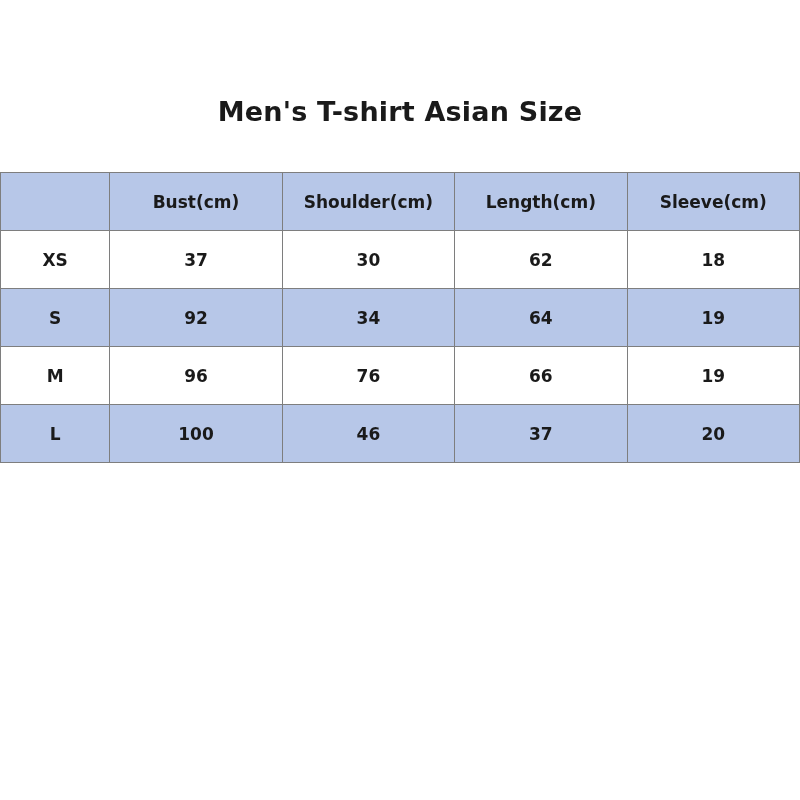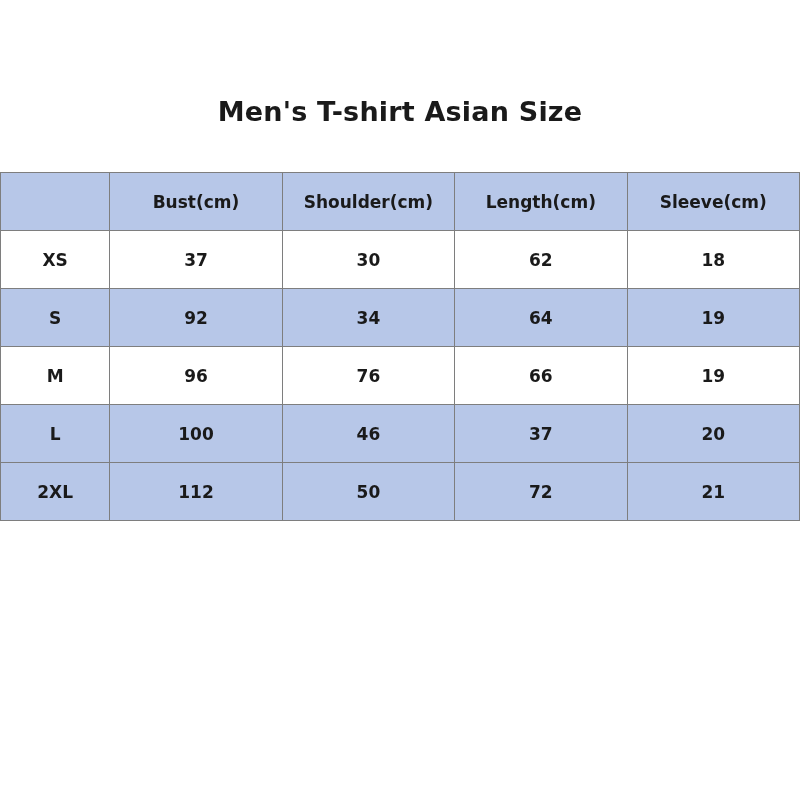--- a/index.html
+++ b/index.html
@@ -118,24 +118,17 @@
           <td>66</td>
           <td>19</td>
         </tr>
         <tr class="row-alt">
           <td>L</td>
           <td>100</td>
           <td>46</td>
           <td>37</td>
           <td>20</td>
         </tr>
-        <tr class="row-alt">
-          <td>2XL</td>
-          <td>112</td>
-          <td>50</td>
-          <td>72</td>
-          <td>21</td>
-        </tr>
       </tbody>
     </table>
   </div>
 
 </div>
 
 </body></html>

